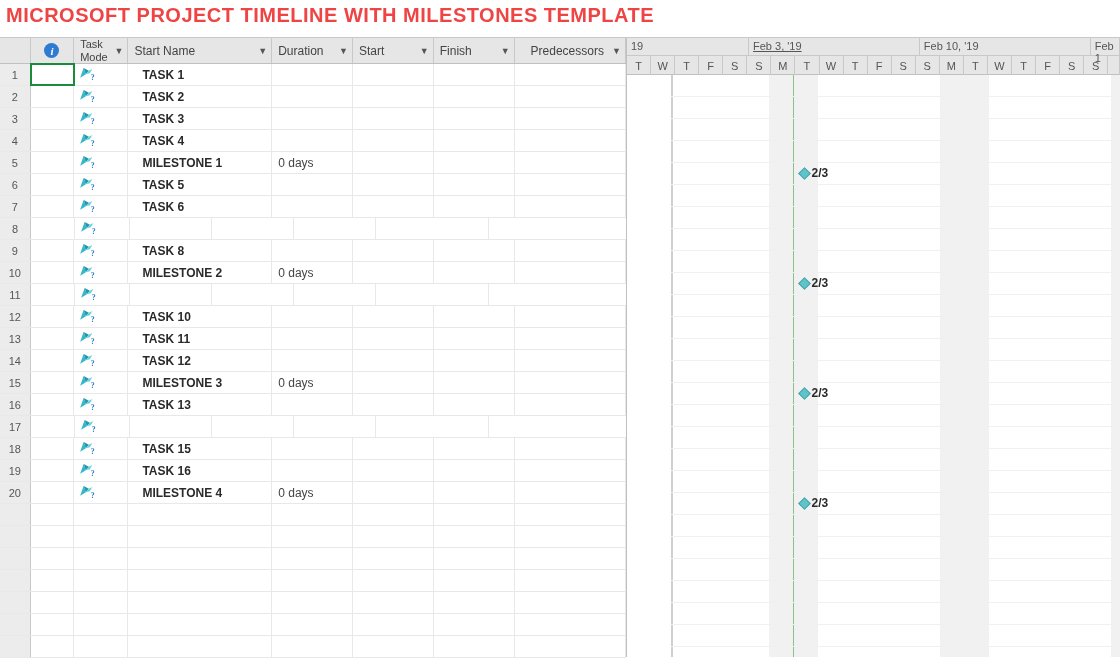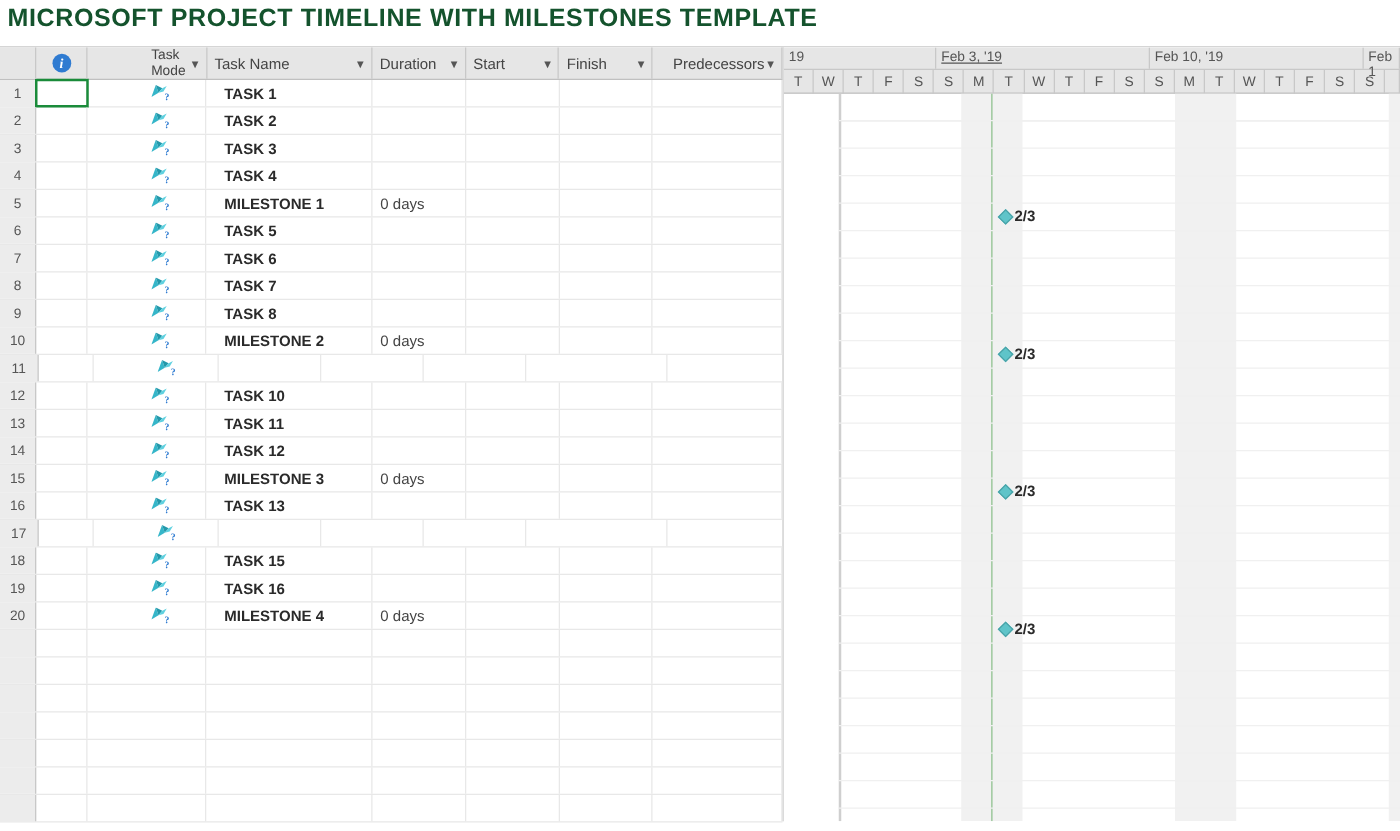--- a/index.html
+++ b/index.html
@@ -9,21 +9,21 @@
     background: #fff;
     width: 1120px;
     height: 665px;
     overflow: hidden;
     position: relative;
     color: #444;
   }
   .title {
     font-size: 20px;
     font-weight: 700;
-    color: #14532d;
+    color: #ef4444;
     letter-spacing: 0.5px;
     padding: 4px 6px 10px 6px;
   }
   .split {
     display: flex;
     border-top: 1px solid #c8c8c8;
     height: 620px;
   }
   .left-pane {
     width: 627px;
@@ -50,21 +50,21 @@
   .lhead .hc {
     border-right: 1px solid #c8c8c8;
     display: flex;
     align-items: center;
     padding: 0 6px;
     position: relative;
     user-select: none;
   }
   .col-row   { width: 31px; justify-content: center; background: #e6e6e6; }
   .col-info  { width: 44px; justify-content: center; }
-  .col-mode  { width: 55px; margin-left: 45px; }
+  .col-mode  { width: 55px; }
   .col-name  { width: 146px; }
   .col-dur   { width: 82px; }
   .col-start { width: 82px; }
   .col-fin   { width: 82px; text-align: right; }
   .col-pred  { width: 103px; margin-left: 10px; }
   .hc .drop {
     position: absolute;
     right: 4px;
     top: 50%;
     transform: translateY(-50%);
@@ -176,21 +176,21 @@
     <div class="lhead">
       <div class="hc col-row"></div>
       <div class="hc col-info">
         <span class="info-icon">i</span>
       </div>
       <div class="hc col-mode">
         <span class="two-line">Task Mode</span>
         <span class="drop">▼</span>
       </div>
       <div class="hc col-name">
-        <span>Task Name</span>
+        <span>Start Name</span>
         <span class="drop">▼</span>
       </div>
       <div class="hc col-dur">
         <span>Duration</span>
         <span class="drop">▼</span>
       </div>
       <div class="hc col-start">
         <span>Start</span>
         <span class="drop">▼</span>
       </div>
@@ -327,21 +327,20 @@
           <div class="c col-row">8</div>
           <div class="c col-info"></div>
           <div class="c col-mode">
             <span class="mode-icon"><svg viewBox="0 0 18 16">
   <polygon points="4,0 6.5,7 0,11" fill="#35b6c9"></polygon>
   <polygon points="4,0 10,3 6.5,7" fill="#2398aa"></polygon>
   <polygon points="10,3 14,1 11,6 6.5,7" fill="#5fd1e0"></polygon>
   <text x="12" y="14" font-size="9" font-weight="700" fill="#2f7bd1" font-family="Segoe UI">?</text>
 </svg></span>
           </div>
-          <div class="c col-name">TASK 7</div>
           <div class="c col-dur"></div>
           <div class="c col-start"></div>
           <div class="c col-fin"></div>
           <div class="c col-pred"></div>
         </div>
         <div class="row">
           <div class="c col-row">9</div>
           <div class="c col-info"></div>
           <div class="c col-mode">
             <span class="mode-icon"><svg viewBox="0 0 18 16">

